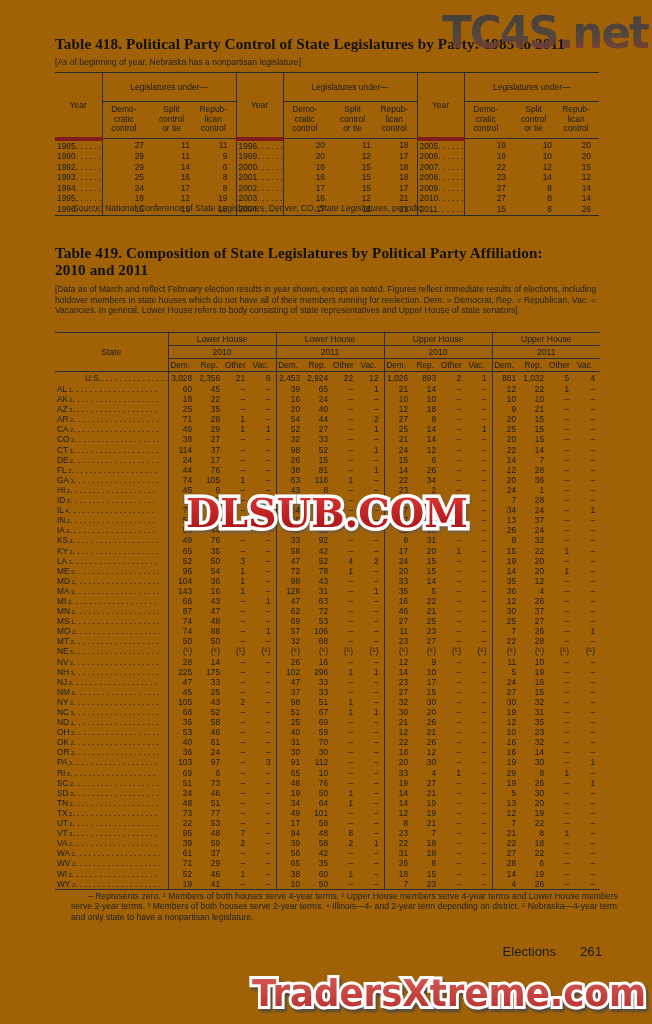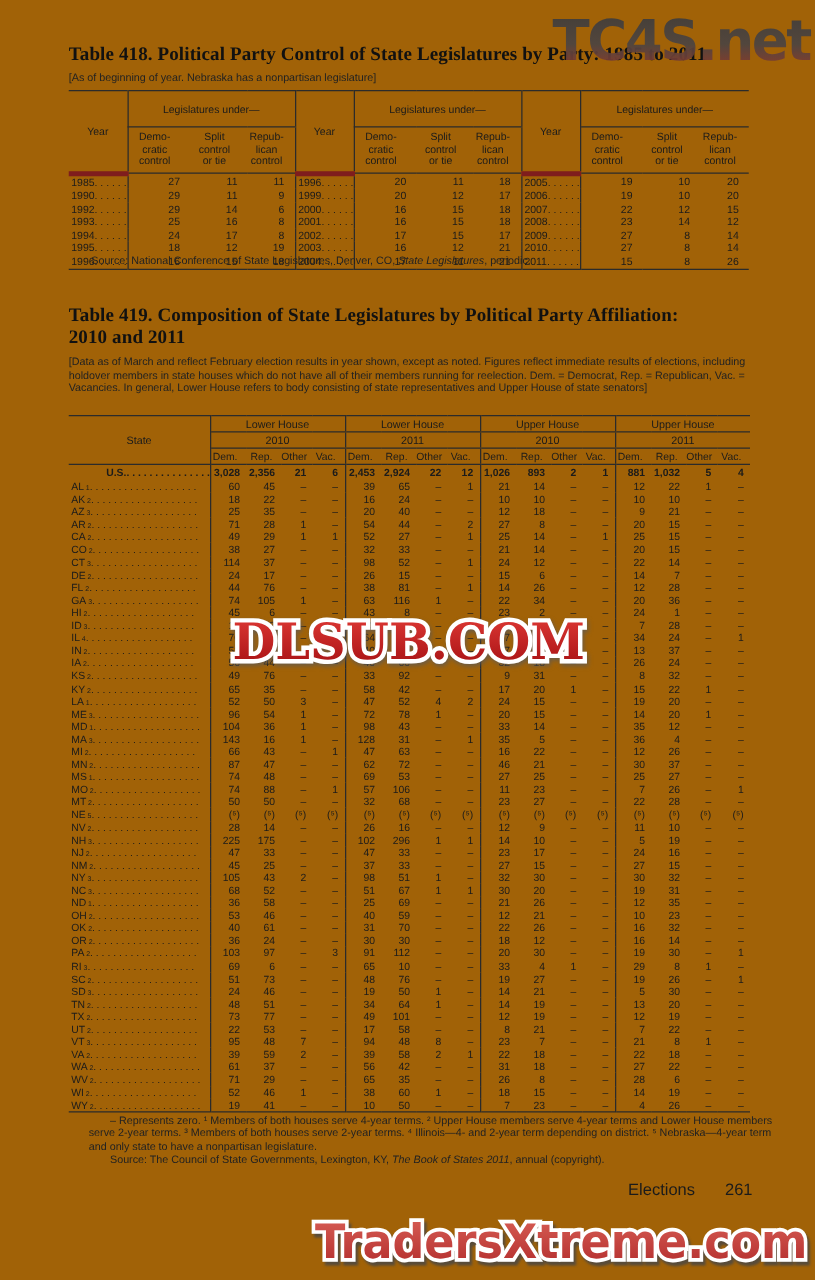--- a/index.html
+++ b/index.html
@@ -37,21 +37,21 @@
   #t419{position:absolute;left:55px;top:332px;width:545px;font-size:8.3px;
         border-top:1.6px solid #2b2b2b;border-bottom:1.6px solid #2b2b2b}
   #t419 .sth{border-right:1px solid #2b2b2b;border-bottom:1.5px solid #2b2b2b;
              text-align:center;vertical-align:middle;font-size:8.6px}
   #t419 .hh{border-bottom:1px solid #2b2b2b;text-align:center;height:13px;font-size:8.6px}
   #t419 .yh2{border-bottom:1px solid #2b2b2b;text-align:center;height:13px;font-size:8.6px}
   #t419 .sh{border-bottom:1.5px solid #2b2b2b;text-align:right;padding-right:7px;height:13px}
   #t419 td{height:10.1px;line-height:10.1px}
   #t419 .num{text-align:right;padding-right:5px}
   #t419 .slbl{border-right:1px solid #2b2b2b}
-  #t419 tr.us td{font-weight:bold;height:12px;line-height:12px}
+  #t419 tr.us td{font-weight:normal;height:12px;line-height:12px}
   #t419 tr.us .lc{padding-left:30px}
 
   
   .lc{display:flex;overflow:hidden;white-space:nowrap;padding-left:2px;align-items:baseline}
   .lb{flex:0 0 auto}
   .dots{flex:1 1 auto;overflow:hidden;color:#1b1b1b}
   .dots::before{content:" . . . . . . . . . . . . . . . . . . ."}
   sup{font-size:5.6px;vertical-align:super;line-height:0;margin-left:1.5px}
 
   
@@ -1670,21 +1670,20 @@
           <td class="num gs">4</td>
           <td class="num">26</td>
           <td class="num">–</td>
           <td class="num">–</td>
         </tr>
       </tbody>
   </table>
 
   <div class="fnblock">
     <p class="fn">– Represents zero. ¹ Members of both houses serve 4-year terms. ² Upper House members serve 4-year terms and Lower House members serve 2-year terms. ³ Members of both houses serve 2-year terms. ⁴ Illinois—4- and 2-year term depending on district. ⁵ Nebraska—4-year term and only state to have a nonpartisan legislature.</p>
-    <p class="src419"><span>Source: The Council of State Governments, Lexington, KY, </span><i>The Book of States 2011</i><span>, annual (copyright).</span></p>
   </div>
 
   <div id="elections"><span>Elections</span><span class="pageno">261</span></div>
 
   <svg id="wm-top" class="wm" viewBox="0 0 214 58">
     <defs>
       <linearGradient id="gtop" x1="0" y1="0" x2="0" y2="1">
         <stop offset="0" stop-color="#3b3b3b"></stop>
           <stop offset=".55" stop-color="#4c4442"></stop>
         <stop offset="1" stop-color="#93382a"></stop>

